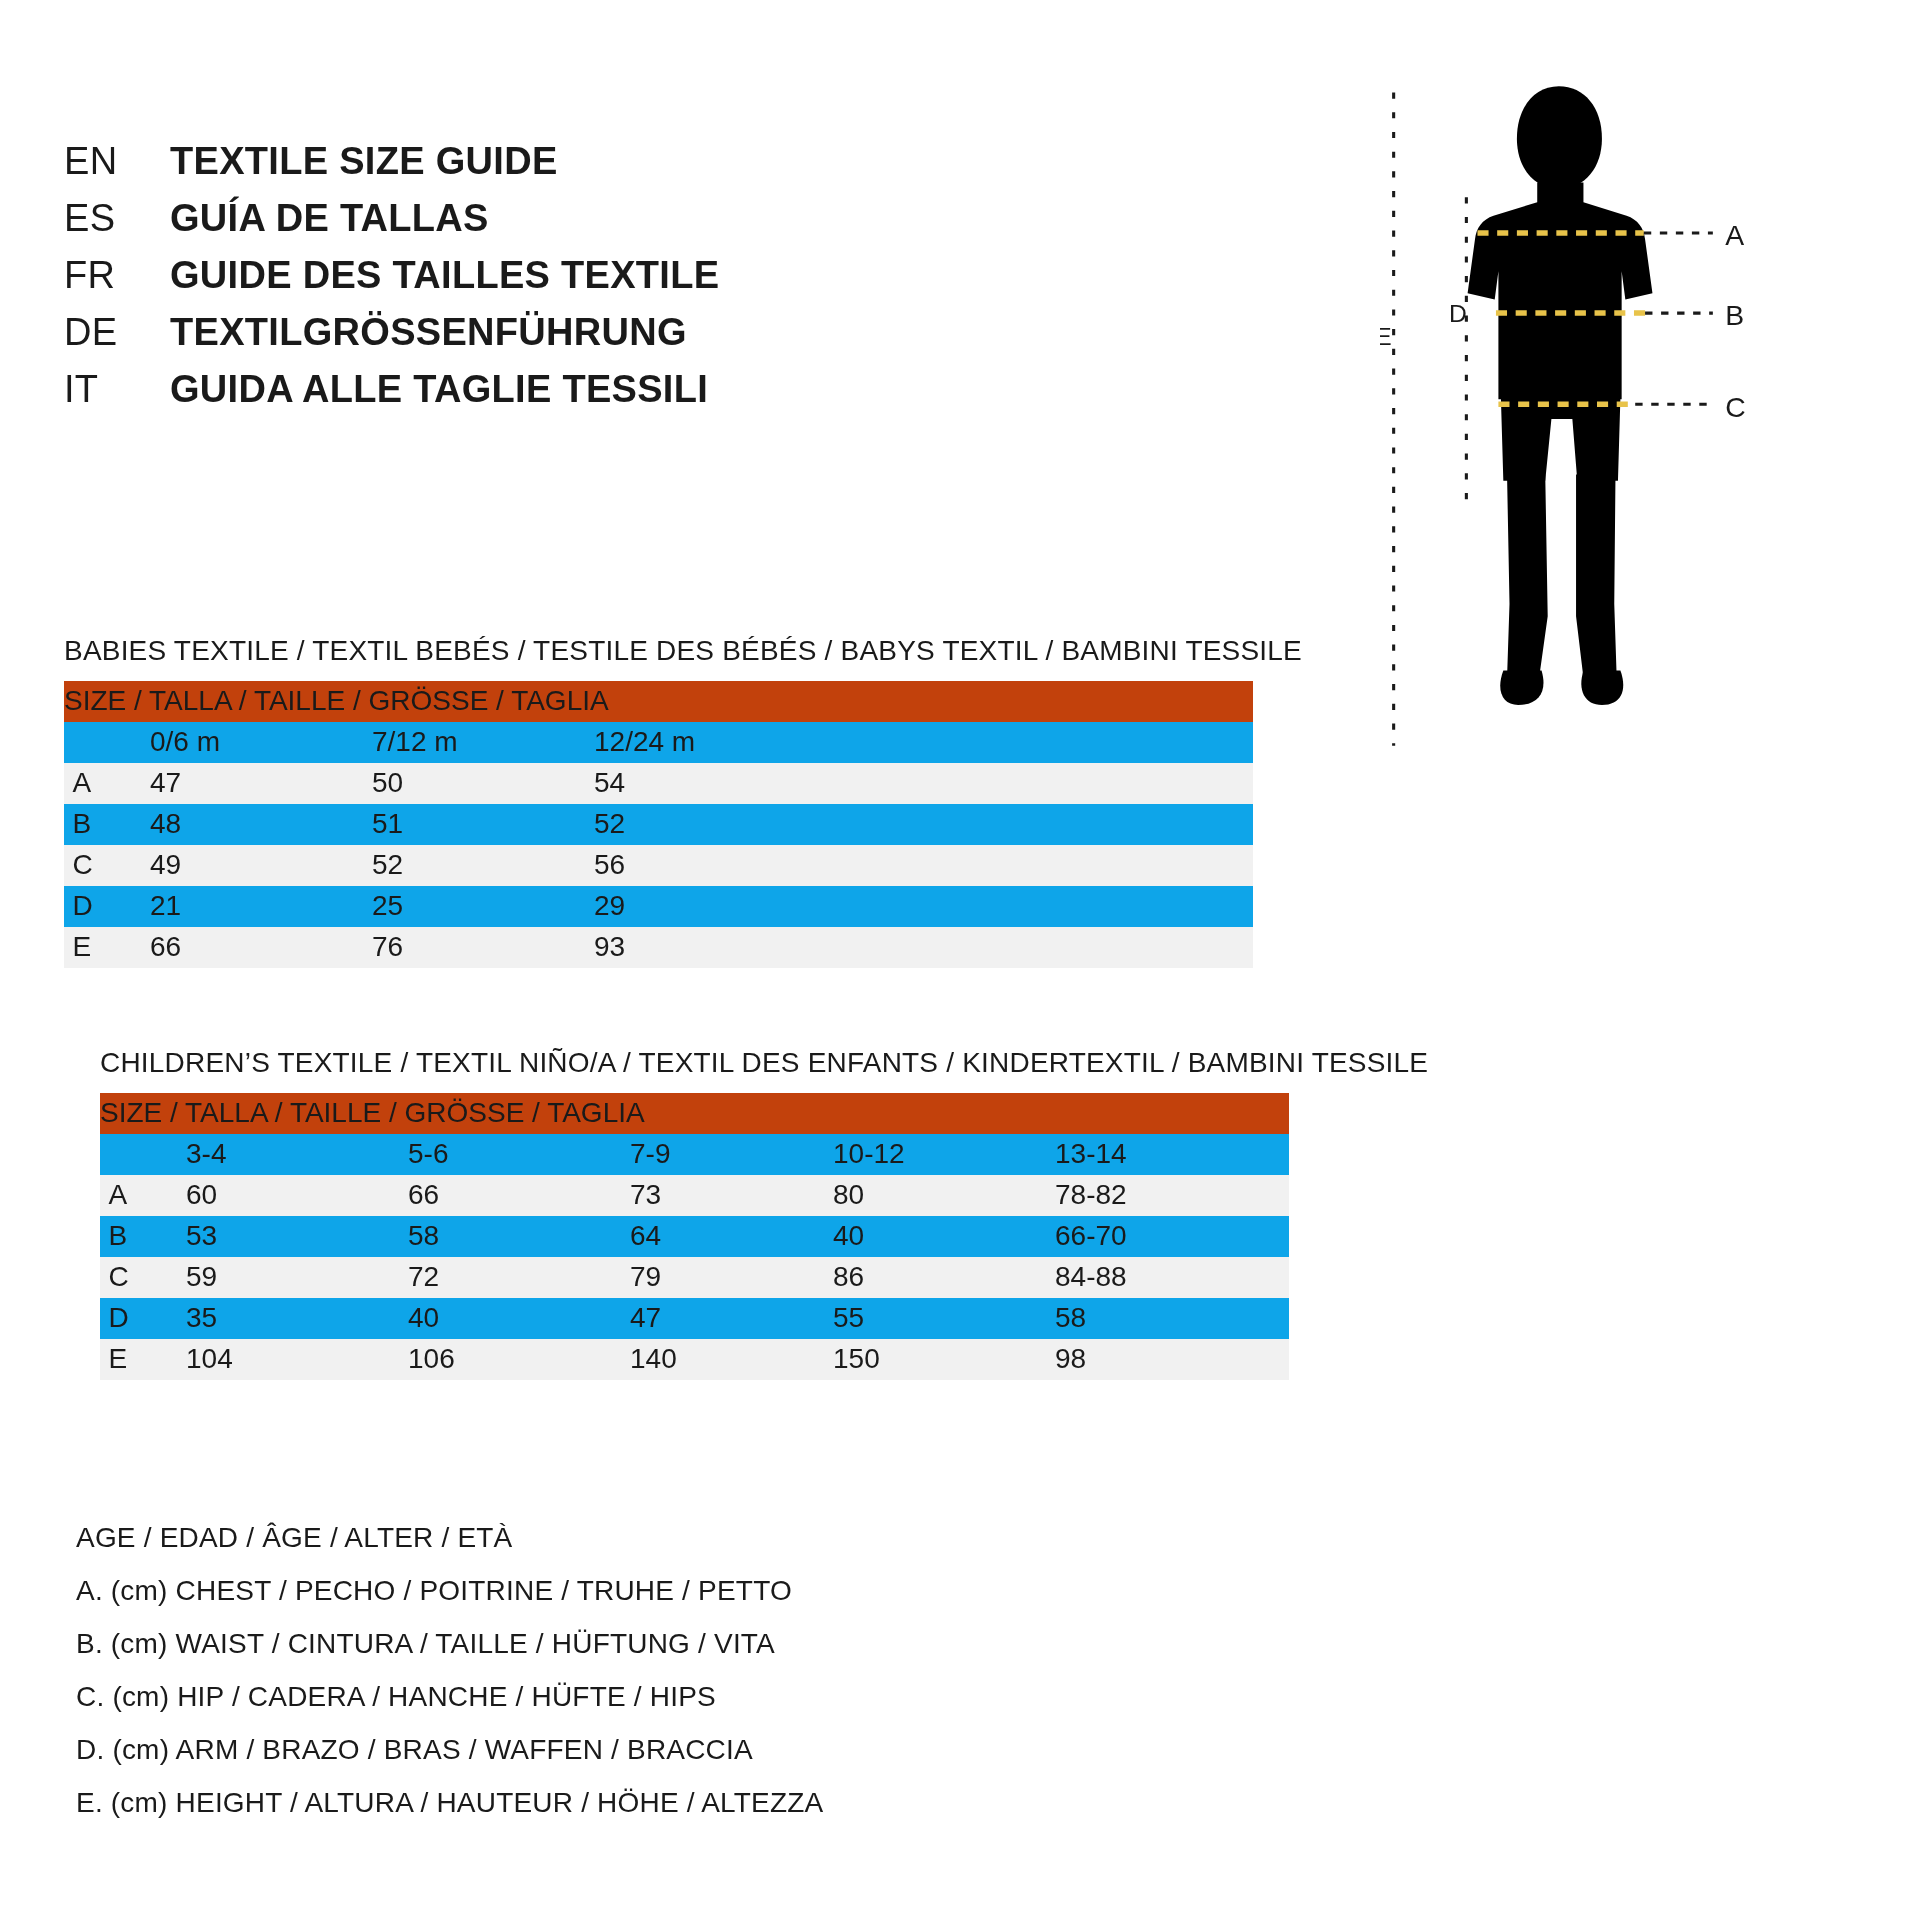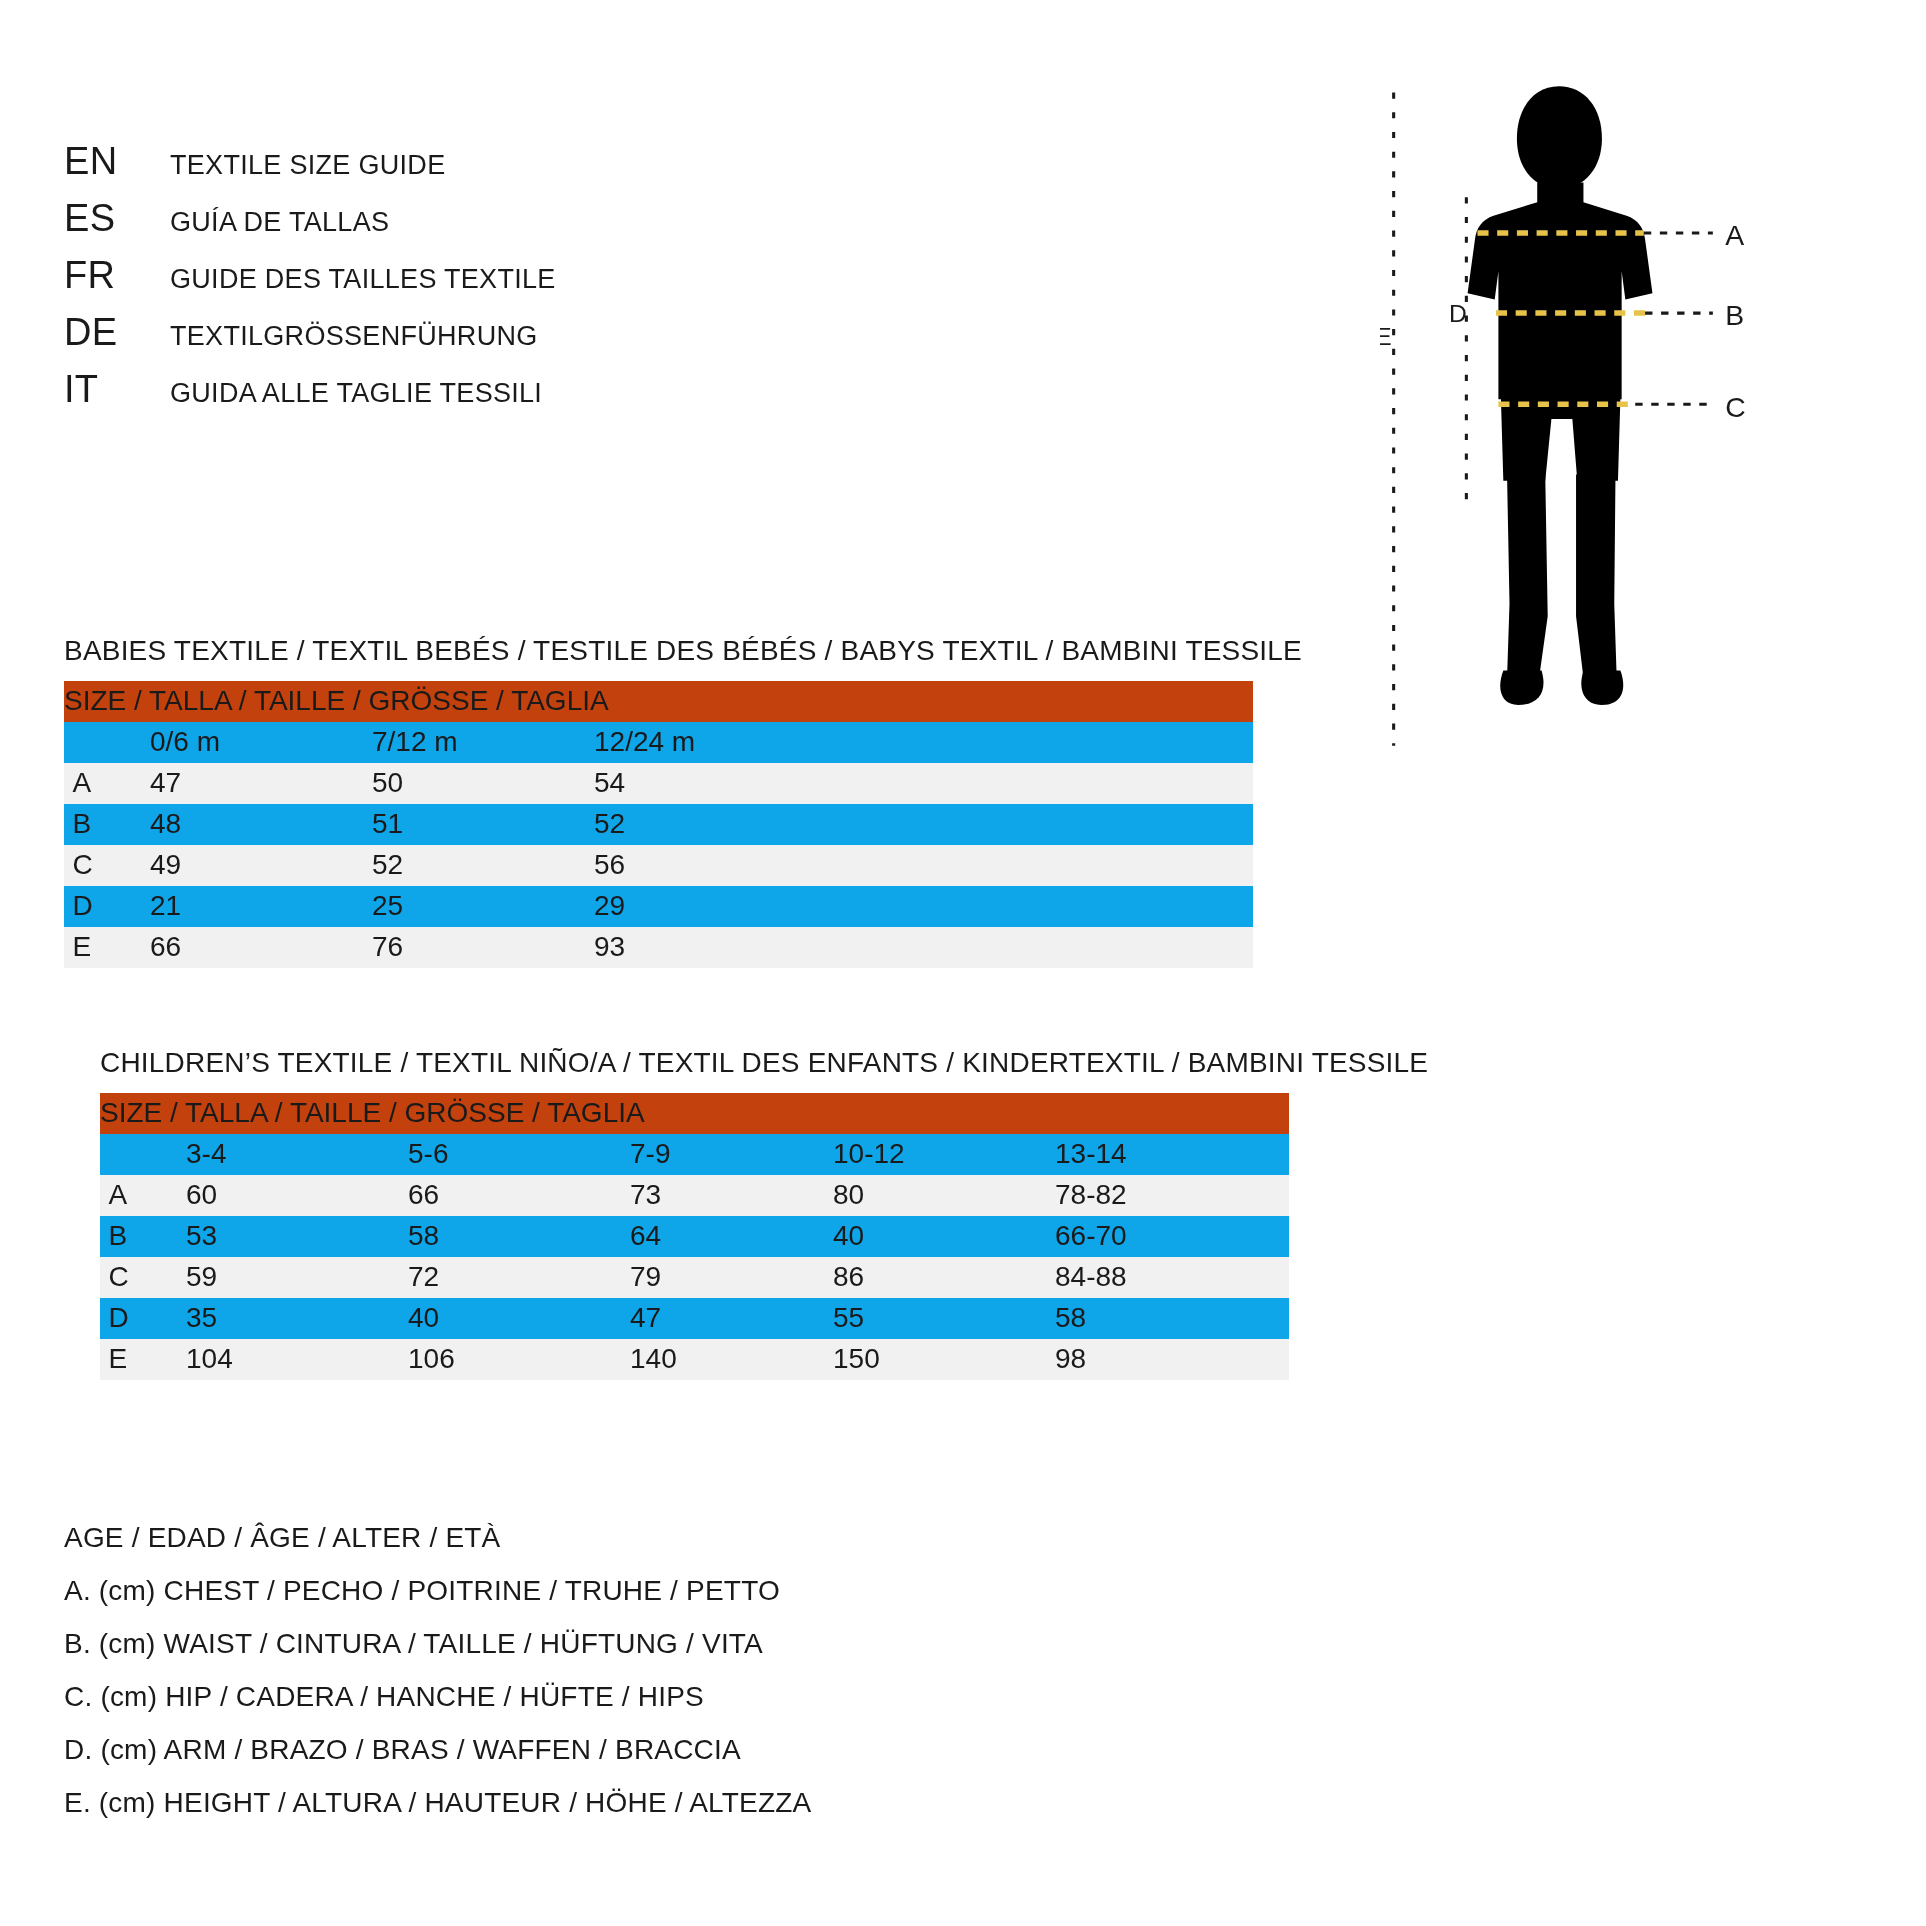--- a/index.html
+++ b/index.html
@@ -28,22 +28,23 @@
     align-items: baseline;
     height: 57px;
   }
   .lang-code {
     width: 106px;
     font-size: 38px;
     letter-spacing: 0.3px;
     margin-top: 48px;
   }
   .lang-title {
-    font-size: 27px;
+    font-size: 38px;
     letter-spacing: 0.3px;
+    font-weight: bold;
   }
 
   
   .figure-area {
     position: absolute;
     left: 1380px;
     top: 74px;
     width: 487px;
     height: 684px;
   }
@@ -95,21 +96,21 @@
   .children col.c0 { width: 86px; }
   .children col.c1 { width: 222px; }
   .children col.c2 { width: 222px; }
   .children col.c3 { width: 203px; }
   .children col.c4 { width: 222px; }
   .children col.c5 { width: 234px; }
 
   
   .legend {
     position: absolute;
-    left: 64px;
+    left: 76px;
     top: 1522px;
     width: 1356px;
   }
   .legend-row {
     font-size: 28px;
     letter-spacing: 0.2px;
     height: 53px;
     white-space: nowrap;
   }
 </style>

